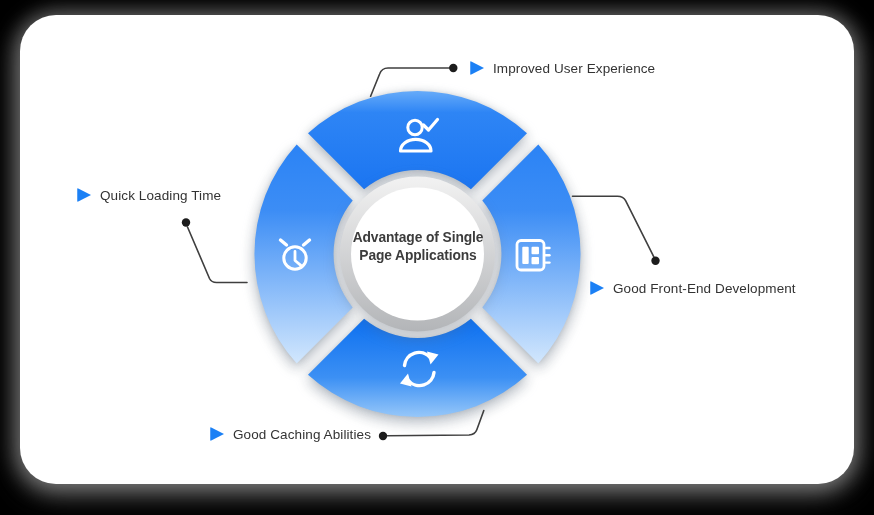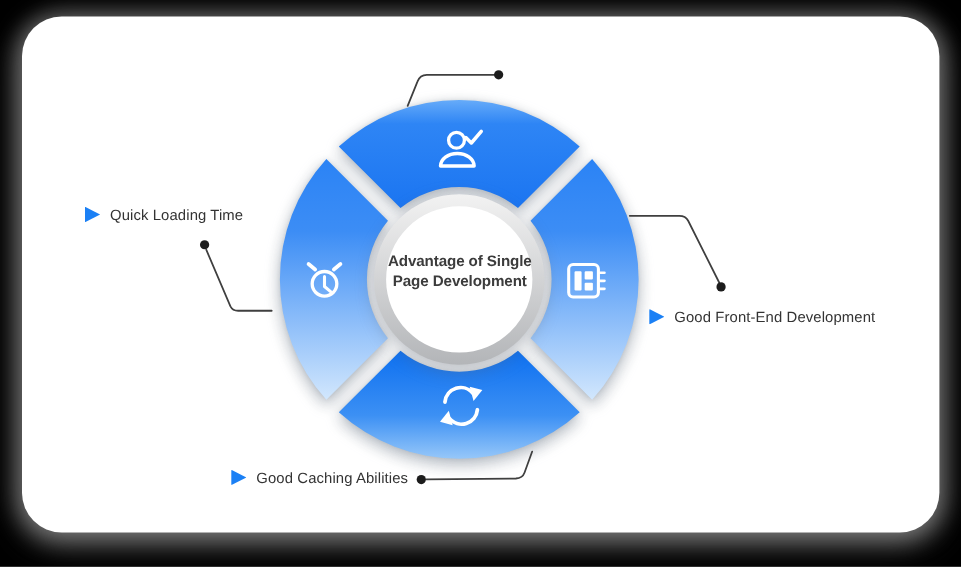--- a/index.html
+++ b/index.html
@@ -105,22 +105,26 @@
     </g>
 
     <g>
       <path class="icon-stroke" stroke-width="3.4" d="M 404.5 365.5 A 14.5 14.5 0 0 1 430 357.5"></path>
       <polygon class="icon-fill" points="427,351.5 438.5,354.5 430.5,364.5"></polygon>
       <path class="icon-stroke" stroke-width="3.4" d="M 434 372.5 A 14.5 14.5 0 0 1 408.5 380.5"></path>
       <polygon class="icon-fill" points="411.5,386.5 400,383.5 408,373.5"></polygon>
     </g>
   </svg>
 
-  <div class="center-title">Advantage of Single Page Development</div>
+  <div class="center-title">Advantage of Single Page Applications</div>
 
+  <div class="callout pos-top">
+    <span class="tri"></span>
+    <span class="txt">Improved User Experience</span>
+  </div>
   <div class="callout pos-right">
     <span class="tri"></span>
     <span class="txt">Good Front-End Development</span>
   </div>
   <div class="callout pos-bottom">
     <span class="tri"></span>
     <span class="txt">Good Caching Abilities</span>
   </div>
   <div class="callout pos-left">
     <span class="tri"></span>

